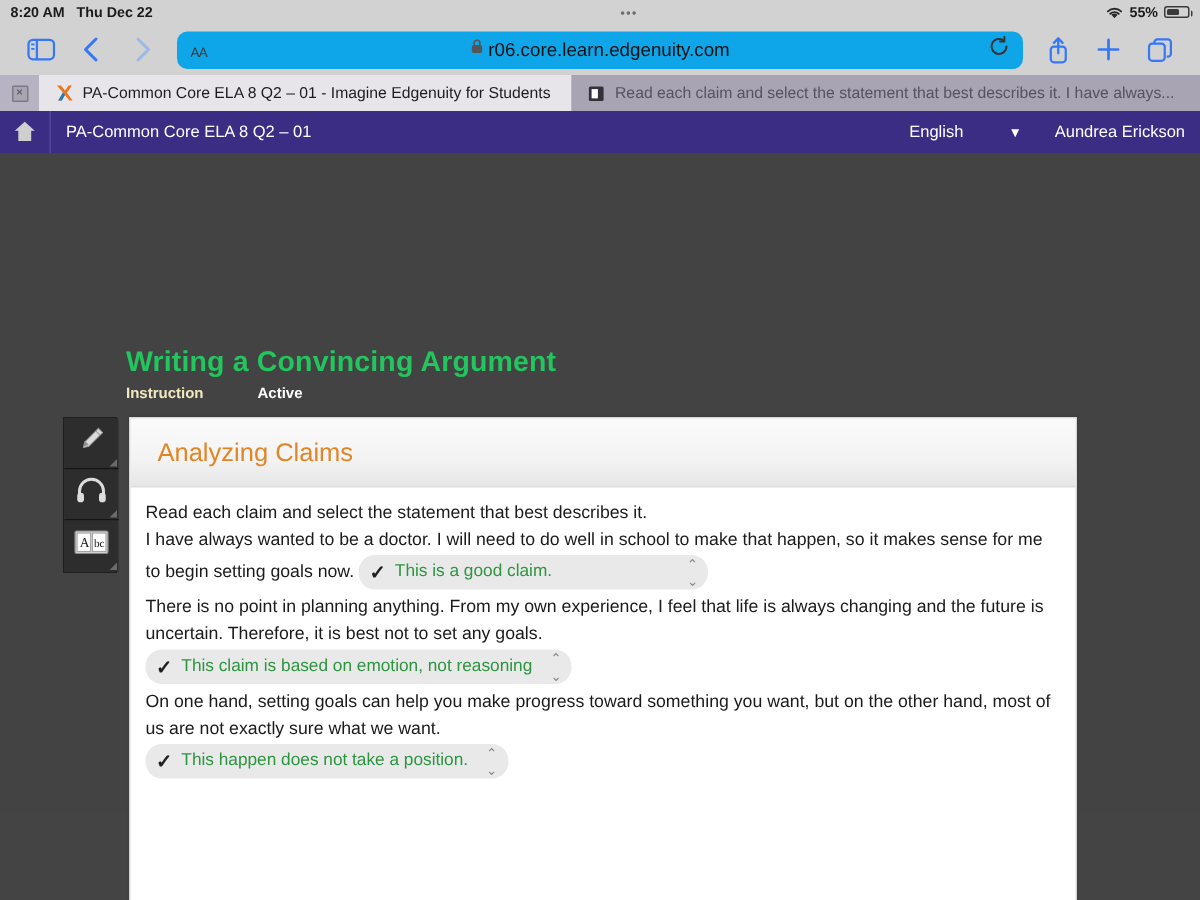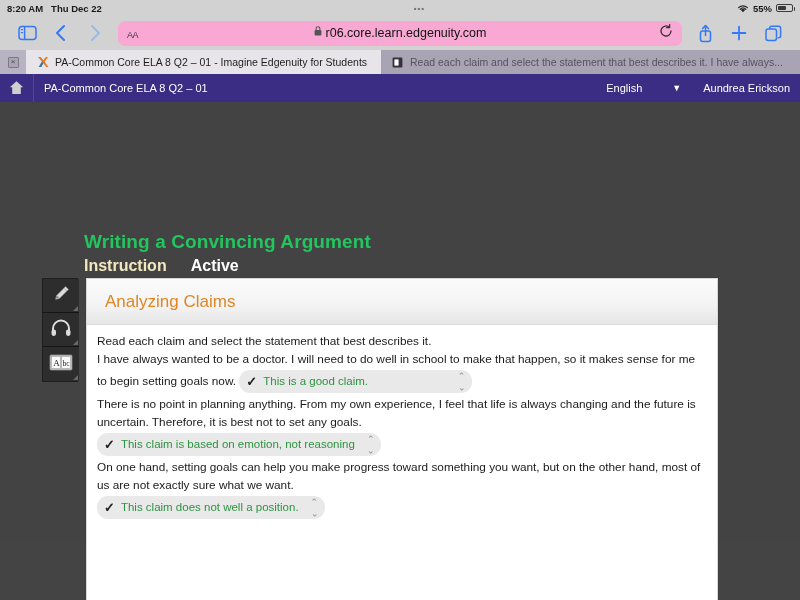--- a/index.html
+++ b/index.html
@@ -35,21 +35,21 @@
 
   
   .toolbar {
     height: 34px; background: #d2d2d2;
     display: flex; align-items: center; gap: 0px;
     padding: 0 10px; border-bottom: 0px;
   }
   .tb-btn { width: 34px; height: 30px; display:flex; align-items:center; justify-content:center; }
   .tb-btn svg { display:block; }
   .urlbar {
-    flex: 1; height: 25px; background: #f9a8d4; border-radius: 7px;
+    flex: 1; height: 25px; background: #0ea5e9; border-radius: 7px;
     display: flex; align-items: center; padding: 0 9px;
     margin: 0 6px; position: relative; gap: 46px;
   }
   .aa { font-size: 13px; color: #3a3a3a; letter-spacing:-0.5px;}
   .aa small { font-size: 9px; }
   .url-center {
     position: absolute; left: 0; right: 0; text-align: center;
     font-size: 12.5px; color: #111; display:flex; justify-content:center; gap:4px;
   }
   .lock svg{display:block;}
@@ -94,21 +94,21 @@
   
   .page { position: relative; height: 100%; background: #434343; }
 
   .lesson-title {
     position: absolute; left: 84px; top: 129px;
     font-size: 19px; font-weight: bold; color: #22c55e;
     letter-spacing: 0.1px;
   }
   .lesson-subrow {
     position: absolute; left: 84px; top: 155px;
-    display: flex; gap: 24px; font-size: 16px; font-weight: bold;
+    display: flex; gap: 36px; font-size: 10px; font-weight: bold;
   }
   .sub-instruction { color: #f2e8c0; }
   .sub-active { color: #ffffff; }
 
   
   .toolrail {
     position: absolute; left: 42px; top: 176px;
     width: 36px; display: flex; flex-direction: column;
     border: 1px solid #1f1f1f;
   }
@@ -357,21 +357,21 @@
             <span class="pill-txt">This claim is based on emotion, not reasoning</span>
             <span class="chev">⌃<span style="transform:rotate(180deg)">⌃</span></span>
           </span>
         </p>
 
         <p class="ln">On one hand, setting goals can help you make progress toward something you want, but on the other hand, most of</p>
         <p class="ln">us are not exactly sure what we want.</p>
         <p class="ln pill-line">
           <span class="pill">
             <span class="check">✓</span>
-            <span class="pill-txt">This claim does not well a position.</span>
+            <span class="pill-txt">This happen does not take a position.</span>
             <span class="chev">⌃<span style="transform:rotate(180deg)">⌃</span></span>
           </span>
         </p>
 
       </div>
 
     </div>
 
   </div>
 </div>

